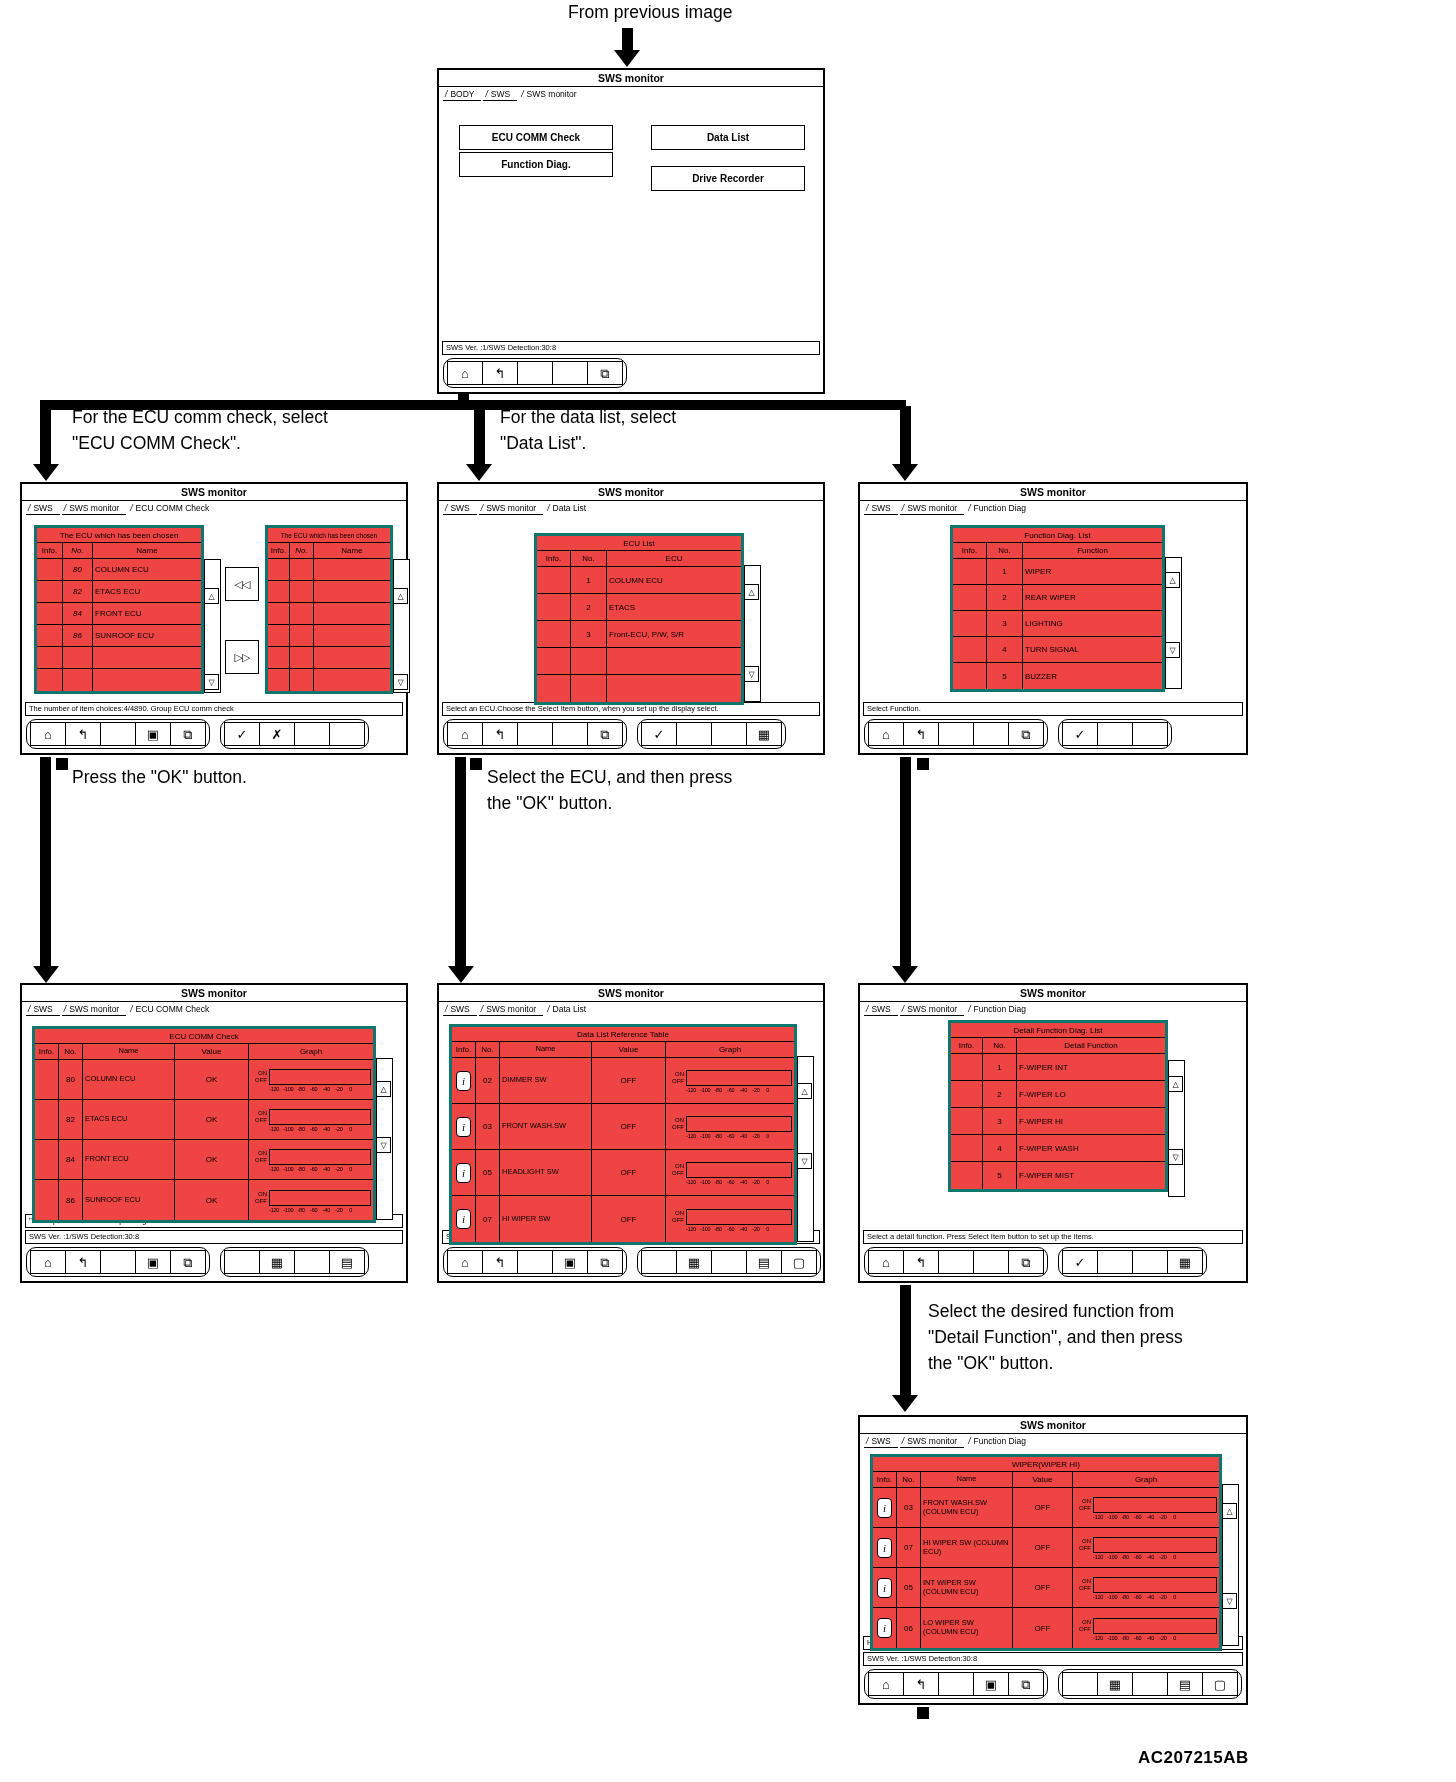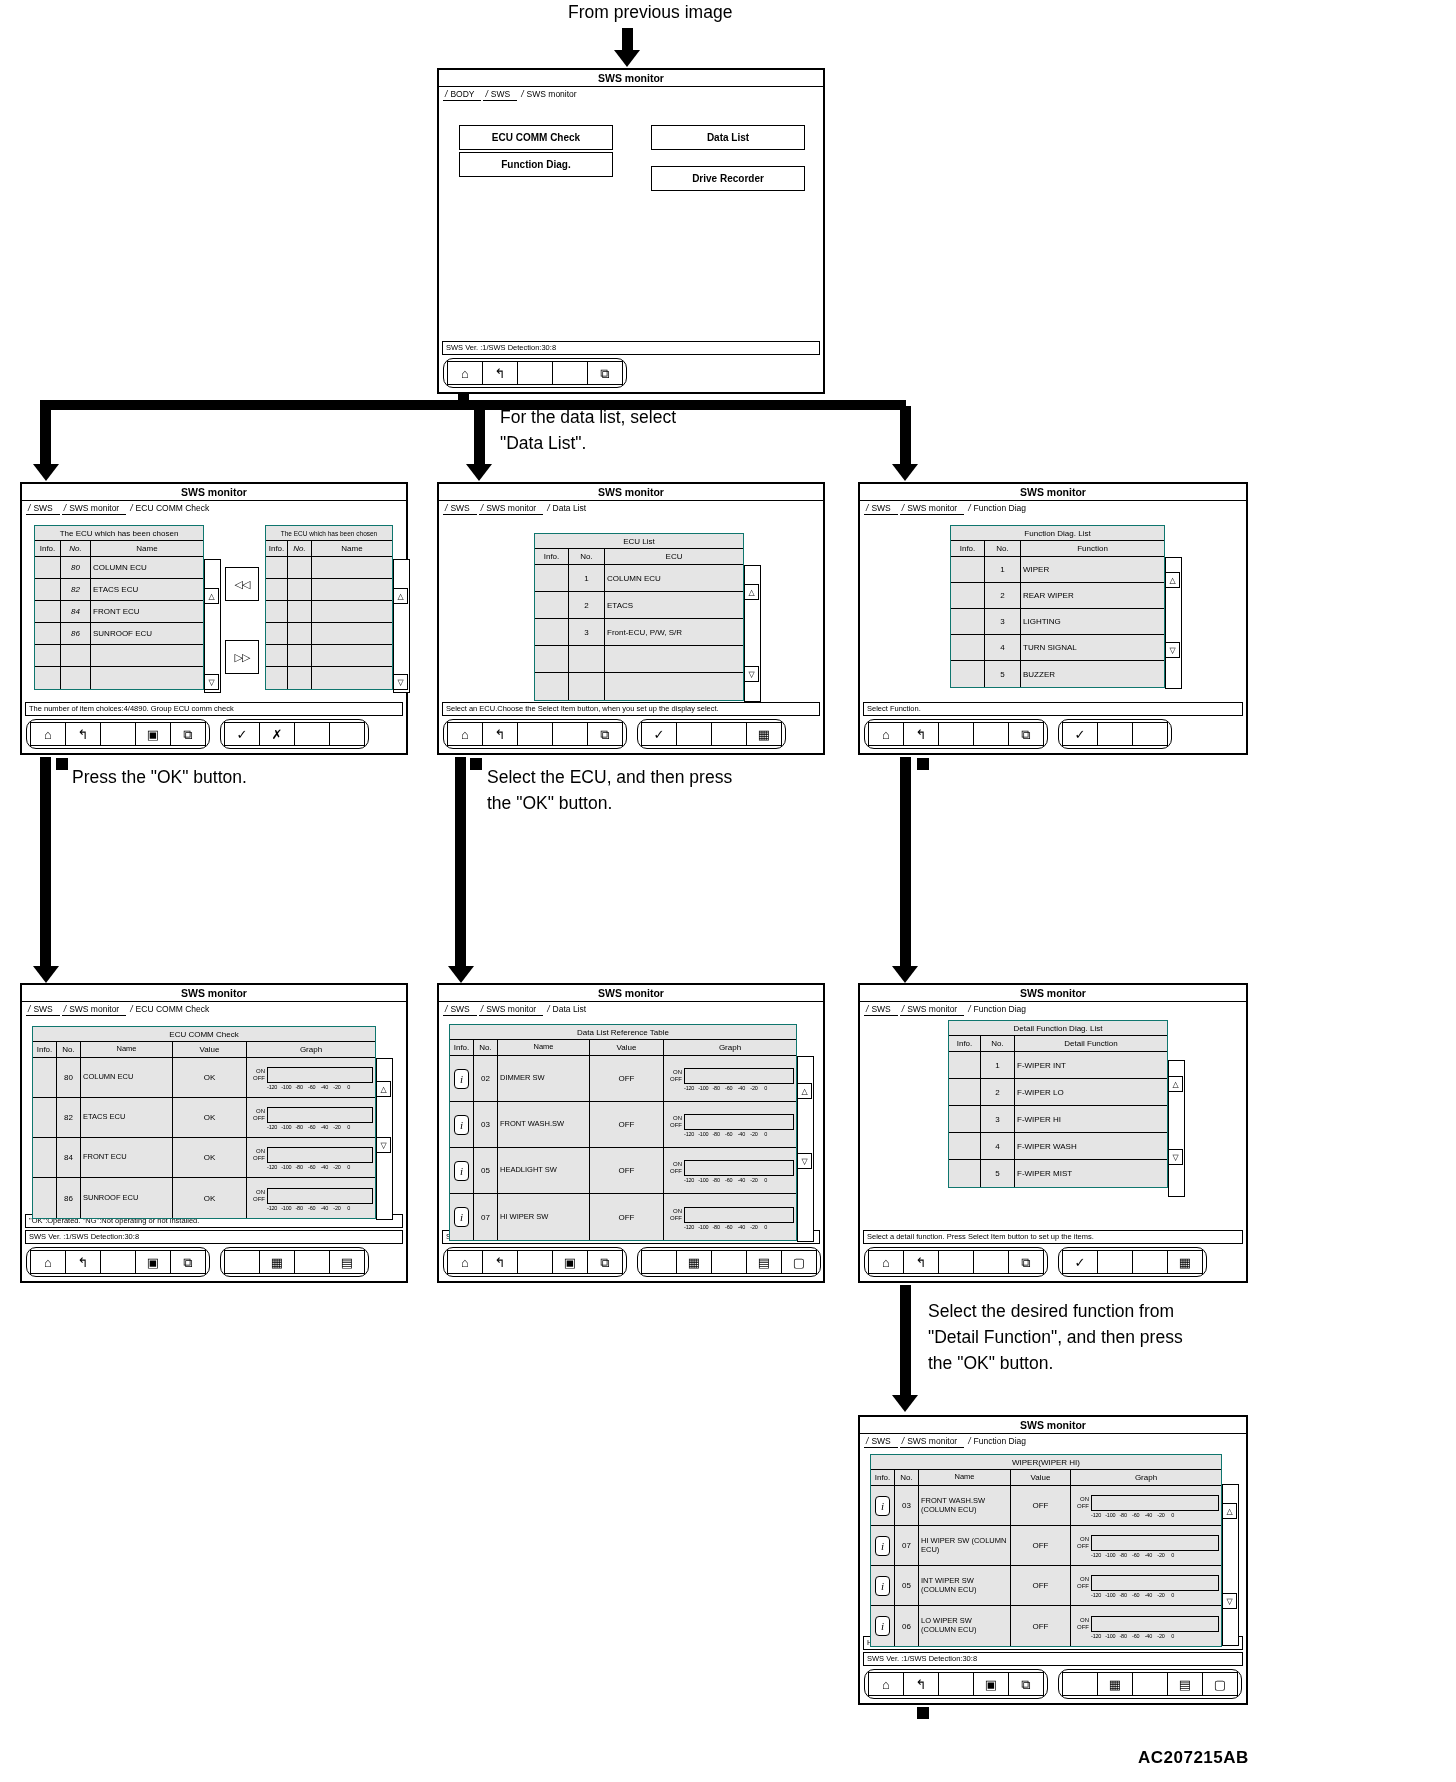--- a/index.html
+++ b/index.html
@@ -30,21 +30,21 @@
   .tb-group{display:flex;border:1.5px solid #000;border-radius:10px;padding:2px 3px;background:#fff;}
   .tb-btn{width:36px;height:24px;border:1px solid #000;background:#fff;display:flex;align-items:center;
           justify-content:center;margin:0;padding:0;}
   .tb-btn+.tb-btn{margin-left:-1px;}
   .tb-glyph{font-size:13px;line-height:1;}
   
   .mbtn{position:absolute;width:154px;height:25px;border:1.5px solid #000;background:#fff;
         font-family:"Liberation Sans",sans-serif;font-weight:bold;font-size:10px;
         display:flex;align-items:center;justify-content:center;}
   
-  .dtbl{position:absolute;border:1px solid #0f766e;background:#e5e5e5;box-sizing:border-box;}
+  .dtbl{position:absolute;border:3px solid #0f766e;background:#ef4444;box-sizing:border-box;}
   .dtbl *{box-sizing:border-box;}
   .tt{text-align:center;border-bottom:1px solid #000;font-size:8px;height:15px;line-height:15px;overflow:hidden;}
   .hrow{display:flex;border-bottom:1px solid #000;font-size:8px;height:16px;}
   .hrow>span{border-right:1px solid #000;display:flex;align-items:center;justify-content:center;overflow:hidden;}
   .hrow>span:last-child{border-right:none;}
   .rows .drow{display:flex;border-bottom:1px solid #000;}
   .rows .drow:last-child{border-bottom:none;}
   .drow>span{border-right:1px solid #000;font-size:8px;display:flex;align-items:center;overflow:hidden;padding:0 2px;}
   .drow>span:last-child{border-right:none;}
   .rh22 .drow{height:22px;} .rh26 .drow{height:26px;} .rh27 .drow{height:27px;}
@@ -86,20 +86,21 @@
 
   <div class="vline" style="left:458px;top:393px;height:9px;"></div>
   <div class="hline" style="left:40px;top:400px;width:866px;"></div>
   <div class="vline" style="left:40px;top:406px;height:60px;"></div>
   <div class="ahead" style="left:33px;top:464px;"></div>
   <div class="vline" style="left:474px;top:406px;height:60px;"></div>
   <div class="ahead" style="left:466px;top:464px;"></div>
   <div class="vline" style="left:900px;top:406px;height:60px;"></div>
   <div class="ahead" style="left:892px;top:464px;"></div>
 
+  <div class="instr" style="left:72px;top:404px;"><span>For the ECU comm check, select</span><br><span>"ECU COMM Check".</span></div>
   <div class="instr" style="left:500px;top:404px;"><span>For the data list, select</span><br><span>"Data List".</span></div>
 
   <div class="vline" style="left:40px;top:757px;height:212px;"></div>
   <div class="ahead" style="left:33px;top:966px;"></div>
   <div class="vline" style="left:455px;top:757px;height:212px;"></div>
   <div class="ahead" style="left:448px;top:966px;"></div>
   <div class="vline" style="left:900px;top:757px;height:212px;"></div>
   <div class="ahead" style="left:892px;top:966px;"></div>
 
   <div class="instr" style="left:72px;top:764px;"><span>Press the "OK" button.</span></div>

